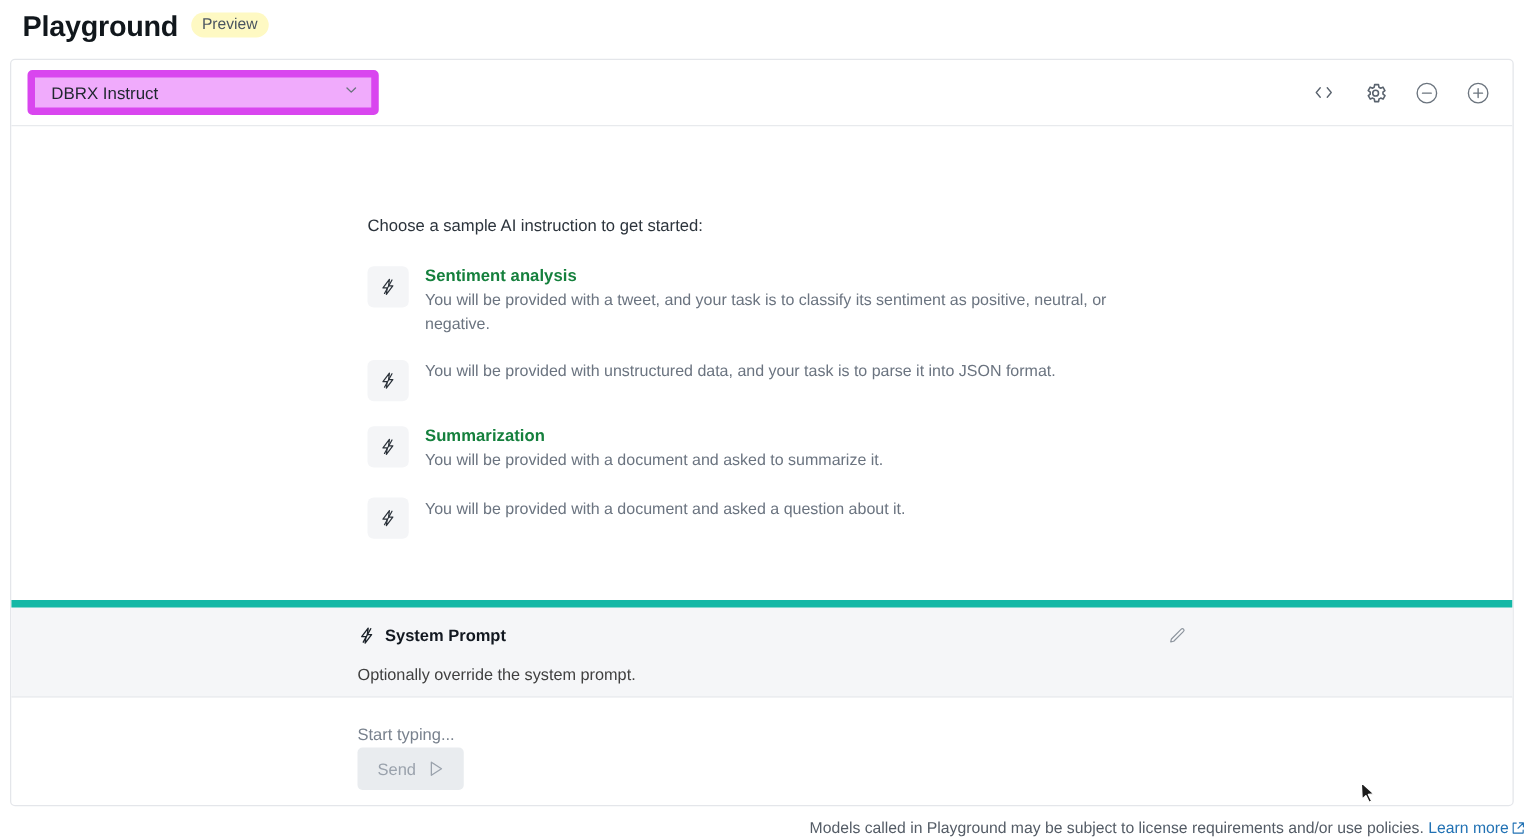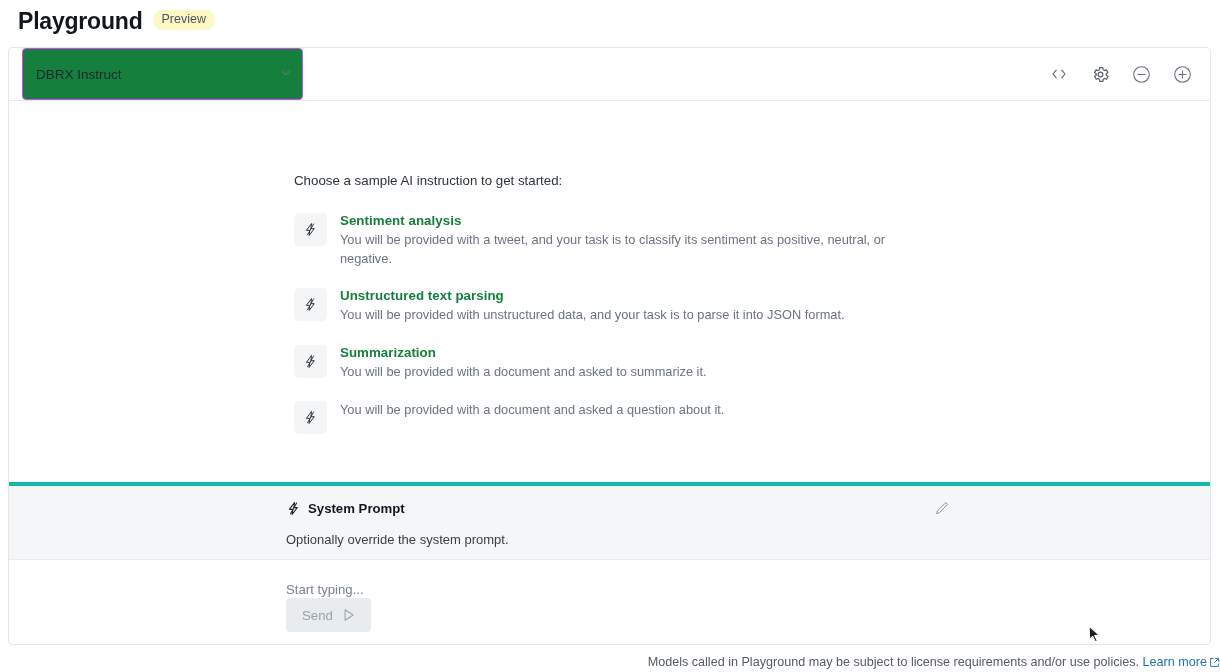--- a/index.html
+++ b/index.html
@@ -39,23 +39,23 @@
 
   
   .toolbar {
     height: 53px; flex: 0 0 53px;
     display: flex; align-items: center;
     justify-content: space-between;
     padding: 0 12px 0 13px;
     border-bottom: 1px solid #e8eaed;
   }
   .model-select {
-    width: 281px; height: 52px;
-    border: 1px solid #d946ef; border-radius: 4px;
-    background: #15803d;
+    width: 281px; height: 36px;
+    border: 6px solid #d946ef; border-radius: 4px;
+    background: #f0abfc;
     display: flex; align-items: center;
     justify-content: space-between;
     padding: 0 10px 0 13px; cursor: pointer;
   }
   .model-select-label { font-size: 13.5px; color: #1f272e; }
   .chev { display: block; }
   .toolbar-icons { display: flex; align-items: center; gap: 19px; padding-right: 5px; }
   .tb-icon { width: 22px; height: 22px; display: flex; align-items: center;
              justify-content: center; cursor: pointer; color: #5a636e; }
 
@@ -86,21 +86,21 @@
   }
   .sample-desc {
     font-size: 12.8px; color: #6b7480; line-height: 1.45;
     max-width: 600px;
   }
 
   
   .sysprompt {
     flex: 0 0 78px;
     background: #f5f6f8;
-    border-top: 4px solid #14b8a6;
+    border-top: 6px solid #14b8a6;
     border-bottom: 1px solid #e8eaed;
     padding: 13px 0 0 0;
   }
   .sysprompt-inner {
     padding-left: 277px; padding-right: 258px;
   }
   .sysprompt-head {
     display: flex; align-items: center; justify-content: space-between;
   }
   .sysprompt-title {
@@ -218,21 +218,20 @@
         </div>
 
         <div class="sample-item">
           <span class="sample-icon">
             <svg width="15" height="15" viewBox="0 0 16 16" fill="none">
               <path d="M9.1 1.6L3.6 8.9h3.6l-.7 5.5 5.5-7.3H8.4z" stroke="#2b323a" stroke-width="1.05" stroke-linejoin="round"></path>
               <path d="M11.3 2.1L4.9 13.6" stroke="#2b323a" stroke-width="1.05" stroke-linecap="round"></path>
             </svg>
           </span>
           <div class="sample-text">
-            <div class="sample-title">Unstructured text parsing</div>
             <div class="sample-desc">You will be provided with unstructured data, and your task is to parse it into JSON format.</div>
           </div>
         </div>
 
         <div class="sample-item">
           <span class="sample-icon">
             <svg width="15" height="15" viewBox="0 0 16 16" fill="none">
               <path d="M9.1 1.6L3.6 8.9h3.6l-.7 5.5 5.5-7.3H8.4z" stroke="#2b323a" stroke-width="1.05" stroke-linejoin="round"></path>
               <path d="M11.3 2.1L4.9 13.6" stroke="#2b323a" stroke-width="1.05" stroke-linecap="round"></path>
             </svg>

